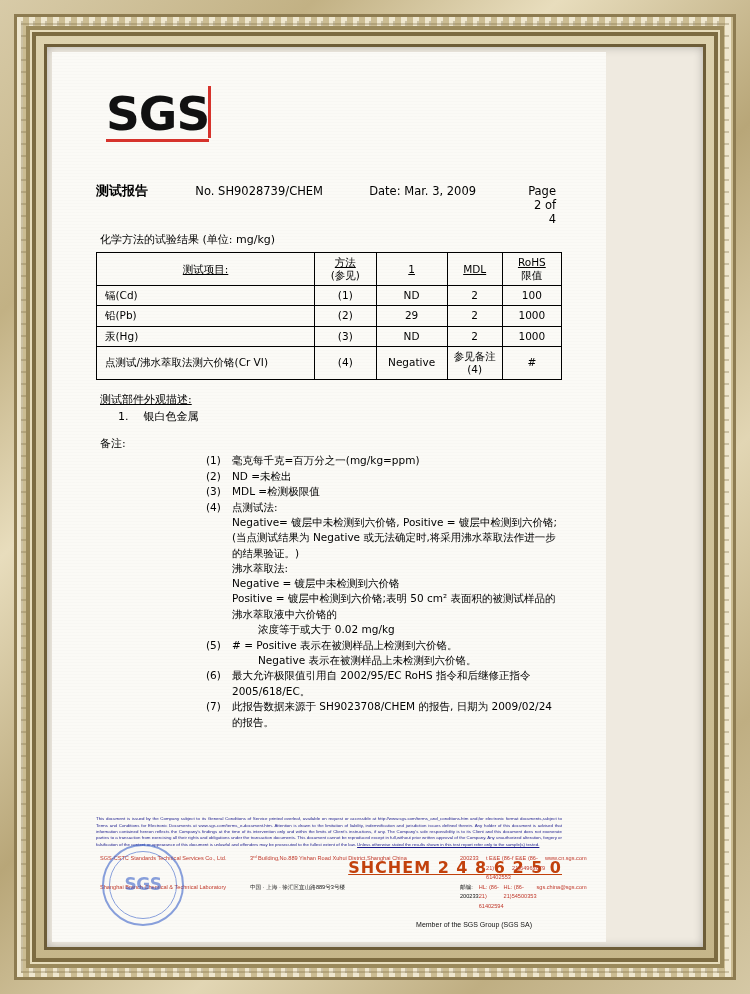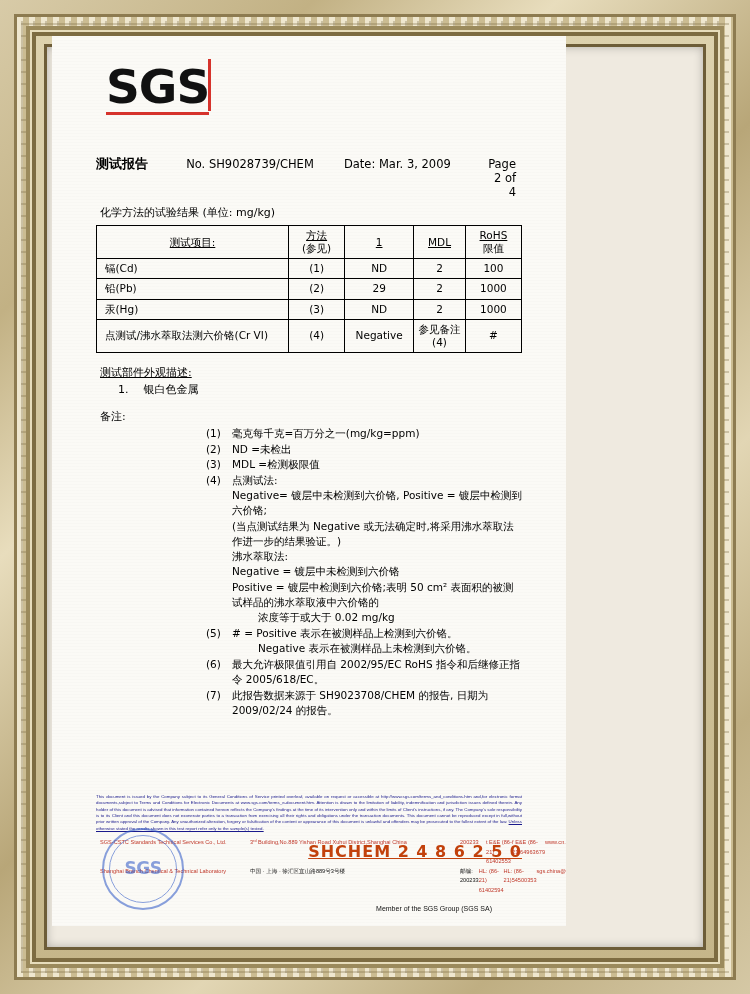--- a/index.html
+++ b/index.html
@@ -55,26 +55,26 @@
     left: 44px; top: 44px; right: 44px; bottom: 44px;
     border: 3px solid #6d5d38;
     background: #efeae0;
     box-shadow: inset 0 0 10px rgba(0,0,0,0.25);
   }
 
   
   .page {
     position: absolute;
     left: 52px;
-    top: 36px;
-    width: 514px;
+    top: 52px;
+    width: 554px;
     height: 890px;
     background: #fbfaf6;
     box-sizing: border-box;
-    padding: 21px 44px 10px 44px;
+    padding: 32px 44px 10px 44px;
     overflow: hidden;
   }
   
   .page::before{
     content:"";
     position:absolute; left:0; top:0; right:0; bottom:0;
     background:
       repeating-linear-gradient(0deg, rgba(0,0,0,0.012) 0 1px, rgba(255,255,255,0) 1px 3px);
     pointer-events:none;
   }

